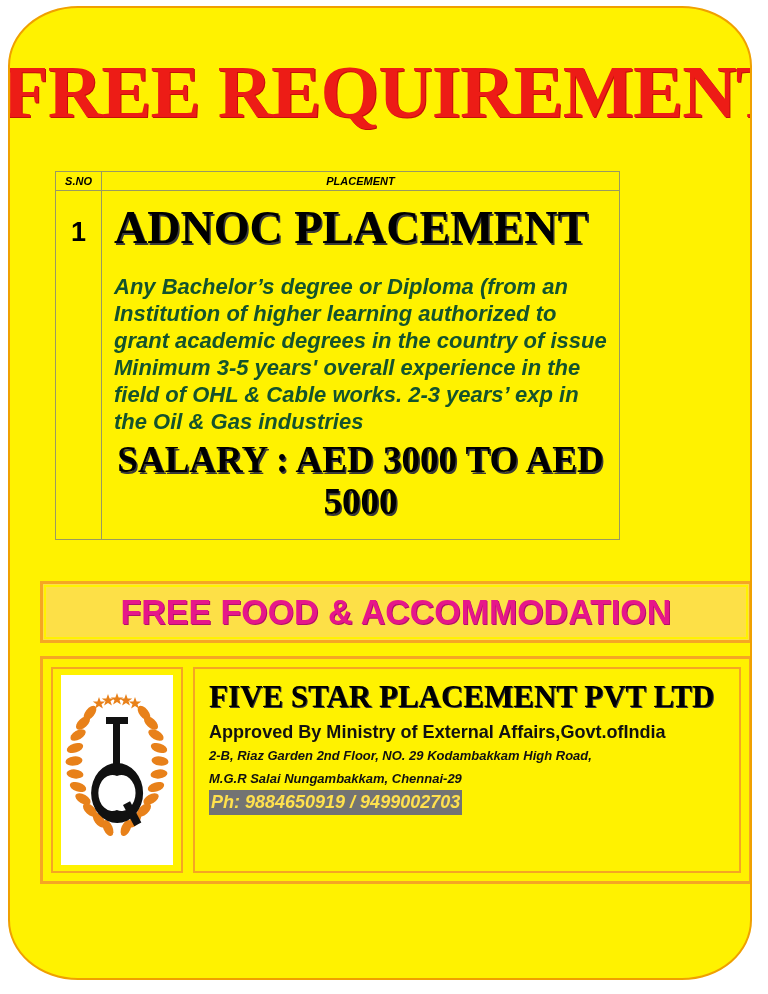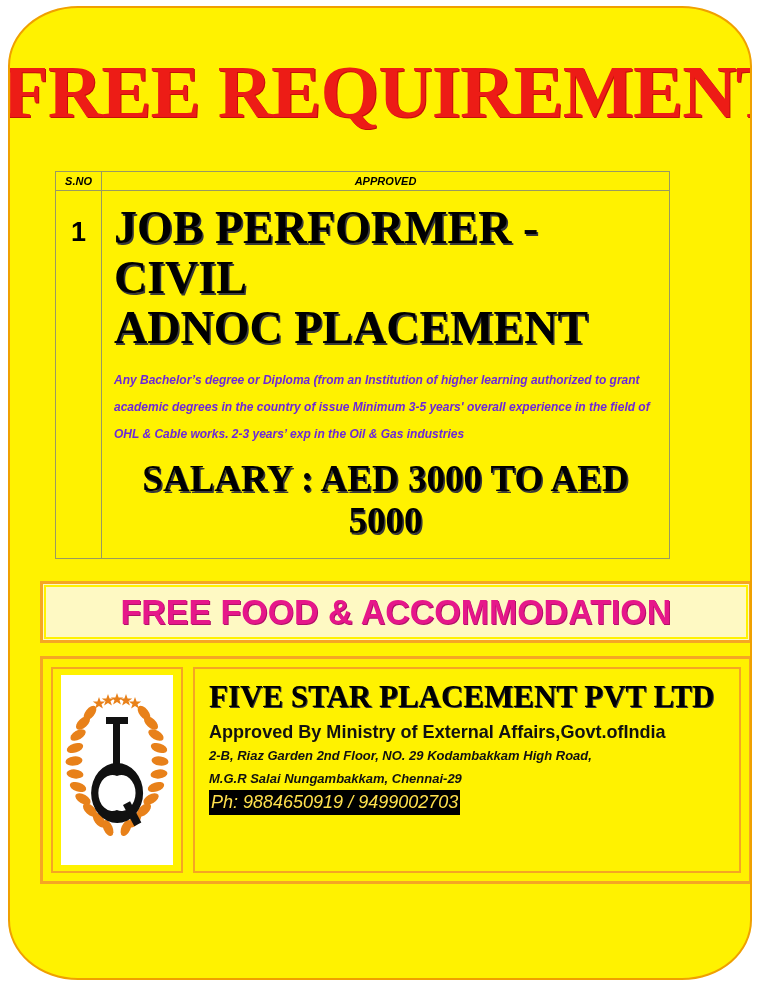--- a/index.html
+++ b/index.html
@@ -45,21 +45,21 @@
     transform: scaleX(1.02);
     white-space: nowrap;
     text-shadow: 1px 1px 0 #c21009;
   }
 
   
   .job-table {
     position: absolute;
     left: 45px;
     top: 163px;
-    width: 615px;
+    width: 565px;
     border: 1px solid #9a9a60;
     border-collapse: collapse;
     box-sizing: border-box;
     background: #FFF200;
   }
   .job-table .row {
     display: flex;
   }
   .job-table .head-row {
     border-bottom: 1px solid #9a9a60;
@@ -106,49 +106,49 @@
     line-height: 50px;
     color: #000;
     letter-spacing: 0px;
     text-shadow: 1.5px 1.5px 0 #3a3a3a;
   }
   .job-title .line2 {
     display: block;
   }
 
   .job-desc {
-    margin-top: 14px;
+    margin-top: 20px;
     font-family: "Liberation Sans", sans-serif;
     font-weight: bold;
     font-style: italic;
-    font-size: 12px;
+    font-size: 22px;
     line-height: 27px;
-    color: #6d28d9;
+    color: #14532d;
   }
 
   .salary {
-    margin-top: 10px;
+    margin-top: 4px;
     font-family: "Liberation Serif", serif;
     font-weight: bold;
     font-size: 37px;
     line-height: 42px;
     color: #000;
     text-align: center;
     text-shadow: 1.5px 1.5px 0 #3a3a3a;
   }
 
   
   .banner {
     position: absolute;
     left: 30px;
     top: 573px;
     width: 712px;
     height: 62px;
     box-sizing: border-box;
-    background: #fef9c3;
+    background: #fde047;
     border: 3px solid #F5A623;
     outline: 2px solid #FFF200;
     outline-offset: -6px;
     display: flex;
     align-items: center;
     justify-content: center;
   }
   .banner-text {
     font-family: "Liberation Sans", sans-serif;
     font-weight: bold;
@@ -227,52 +227,51 @@
     font-weight: bold;
     font-style: italic;
     font-size: 13px;
     line-height: 23px;
     color: #111;
     white-space: nowrap;
   }
   .contact-line {
     display: table;
     font-family: "Liberation Sans", sans-serif;
-    font-weight: normal;
+    font-weight: bold;
     font-style: italic;
     font-size: 18px;
     line-height: 25px;
     color: #FFE14D;
-    background: #000000;
+    background: #737373;
     white-space: nowrap;
     padding: 0 2px;
   }
 
   
   .logo-box svg { display: block; }
 </style>
 </head>
 <body>
 
 <div class="poster">
 
   <div class="title-wrap">
     <div class="title">FREE REQUIREMENT</div>
   </div>
 
   <div class="job-table">
     <div class="row head-row">
       <div class="cell-sno-head">S.NO</div>
-      <div class="cell-cat-head">APPROVED</div>
+      <div class="cell-cat-head">PLACEMENT</div>
     </div>
     <div class="row body-row">
       <div class="cell-sno-body">1</div>
       <div class="cell-cat-body">
         <div class="job-title">
-          <span>JOB PERFORMER - CIVIL</span>
           <span class="line2">ADNOC PLACEMENT</span>
         </div>
         <div class="job-desc">Any Bachelor’s degree or Diploma (from an Institution of higher learning authorized to grant academic degrees in the country of issue Minimum 3-5 years' overall experience in the field of  OHL &amp; Cable works. 2-3 years’ exp in the Oil &amp; Gas industries</div>
         <div class="salary">SALARY : AED 3000 TO AED 5000</div>
       </div>
     </div>
   </div>
 
   <div class="banner">
     <div class="banner-text">FREE FOOD &amp; ACCOMMODATION</div>

